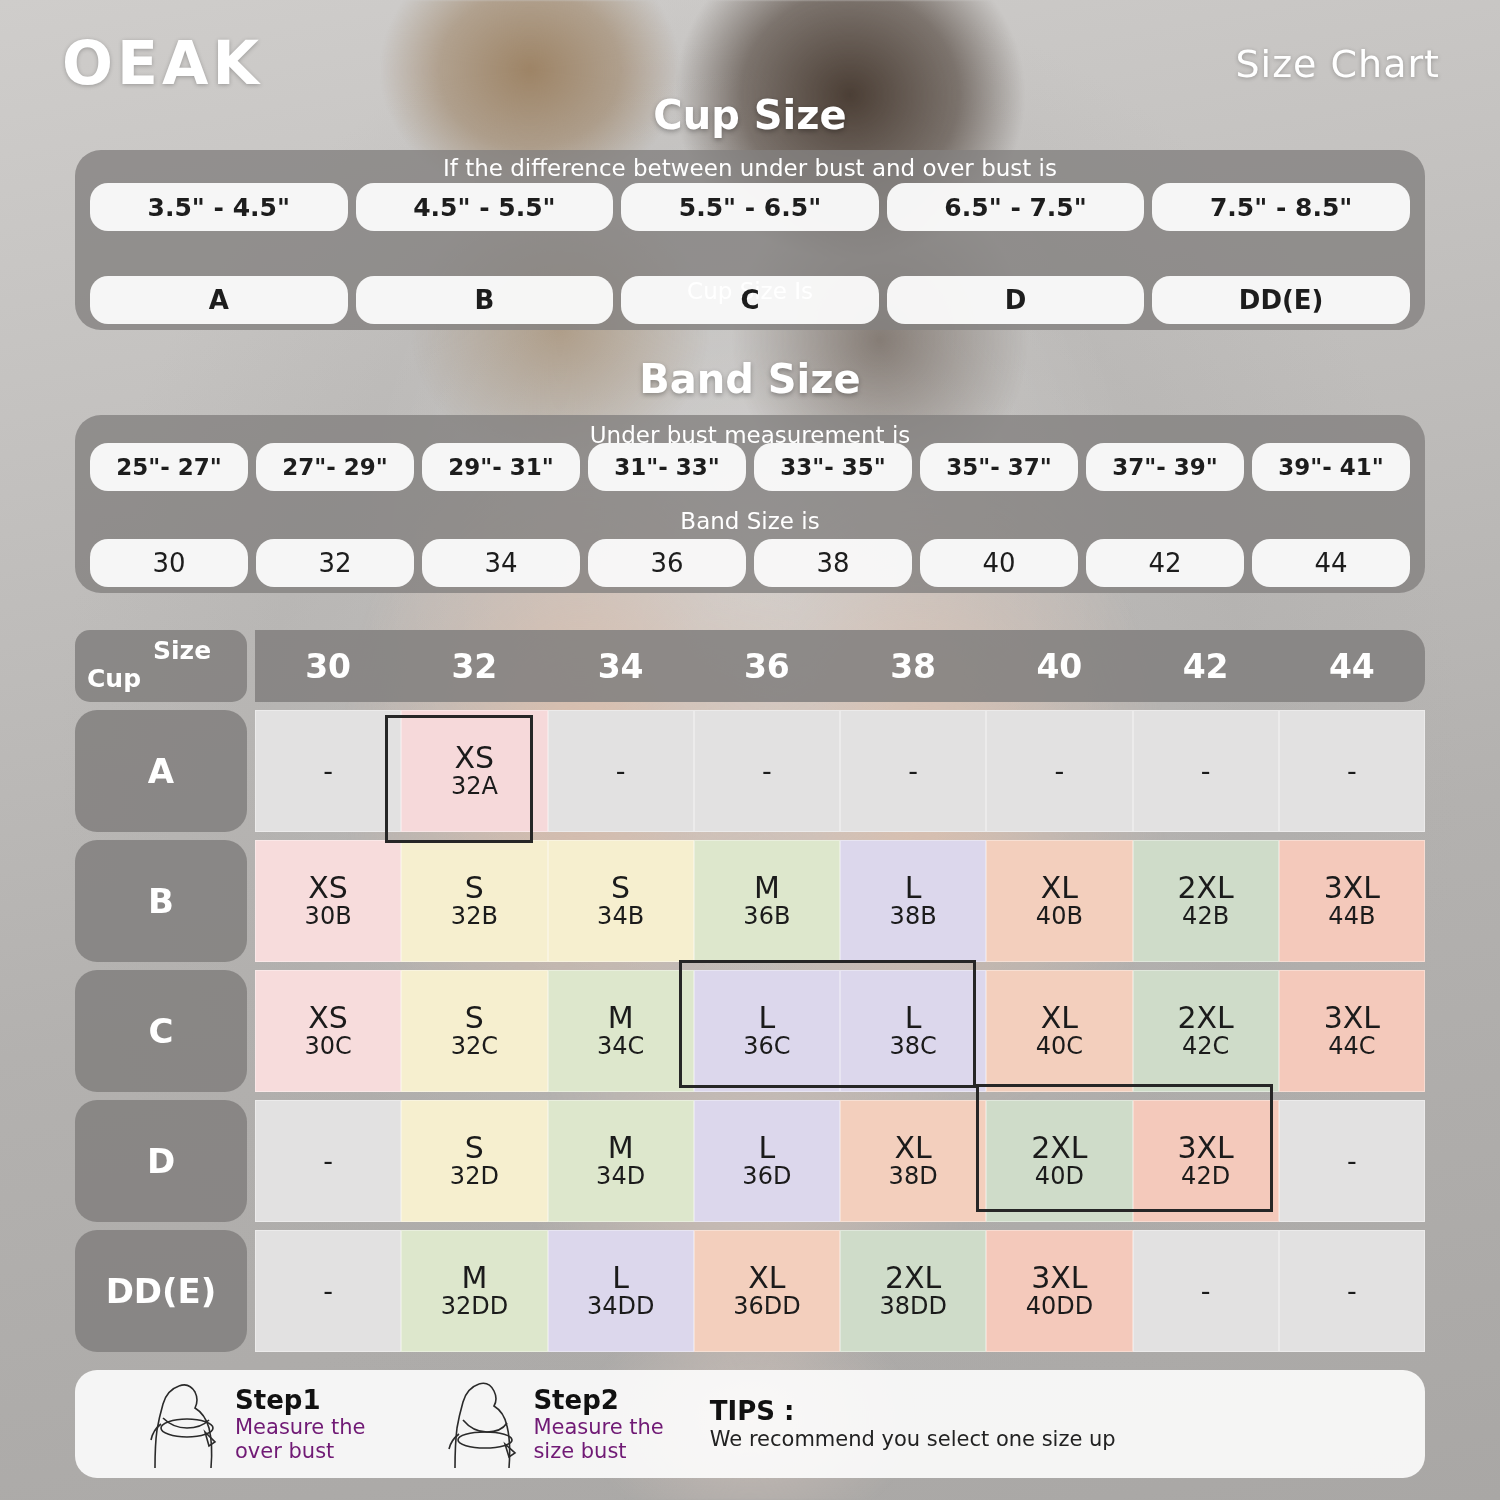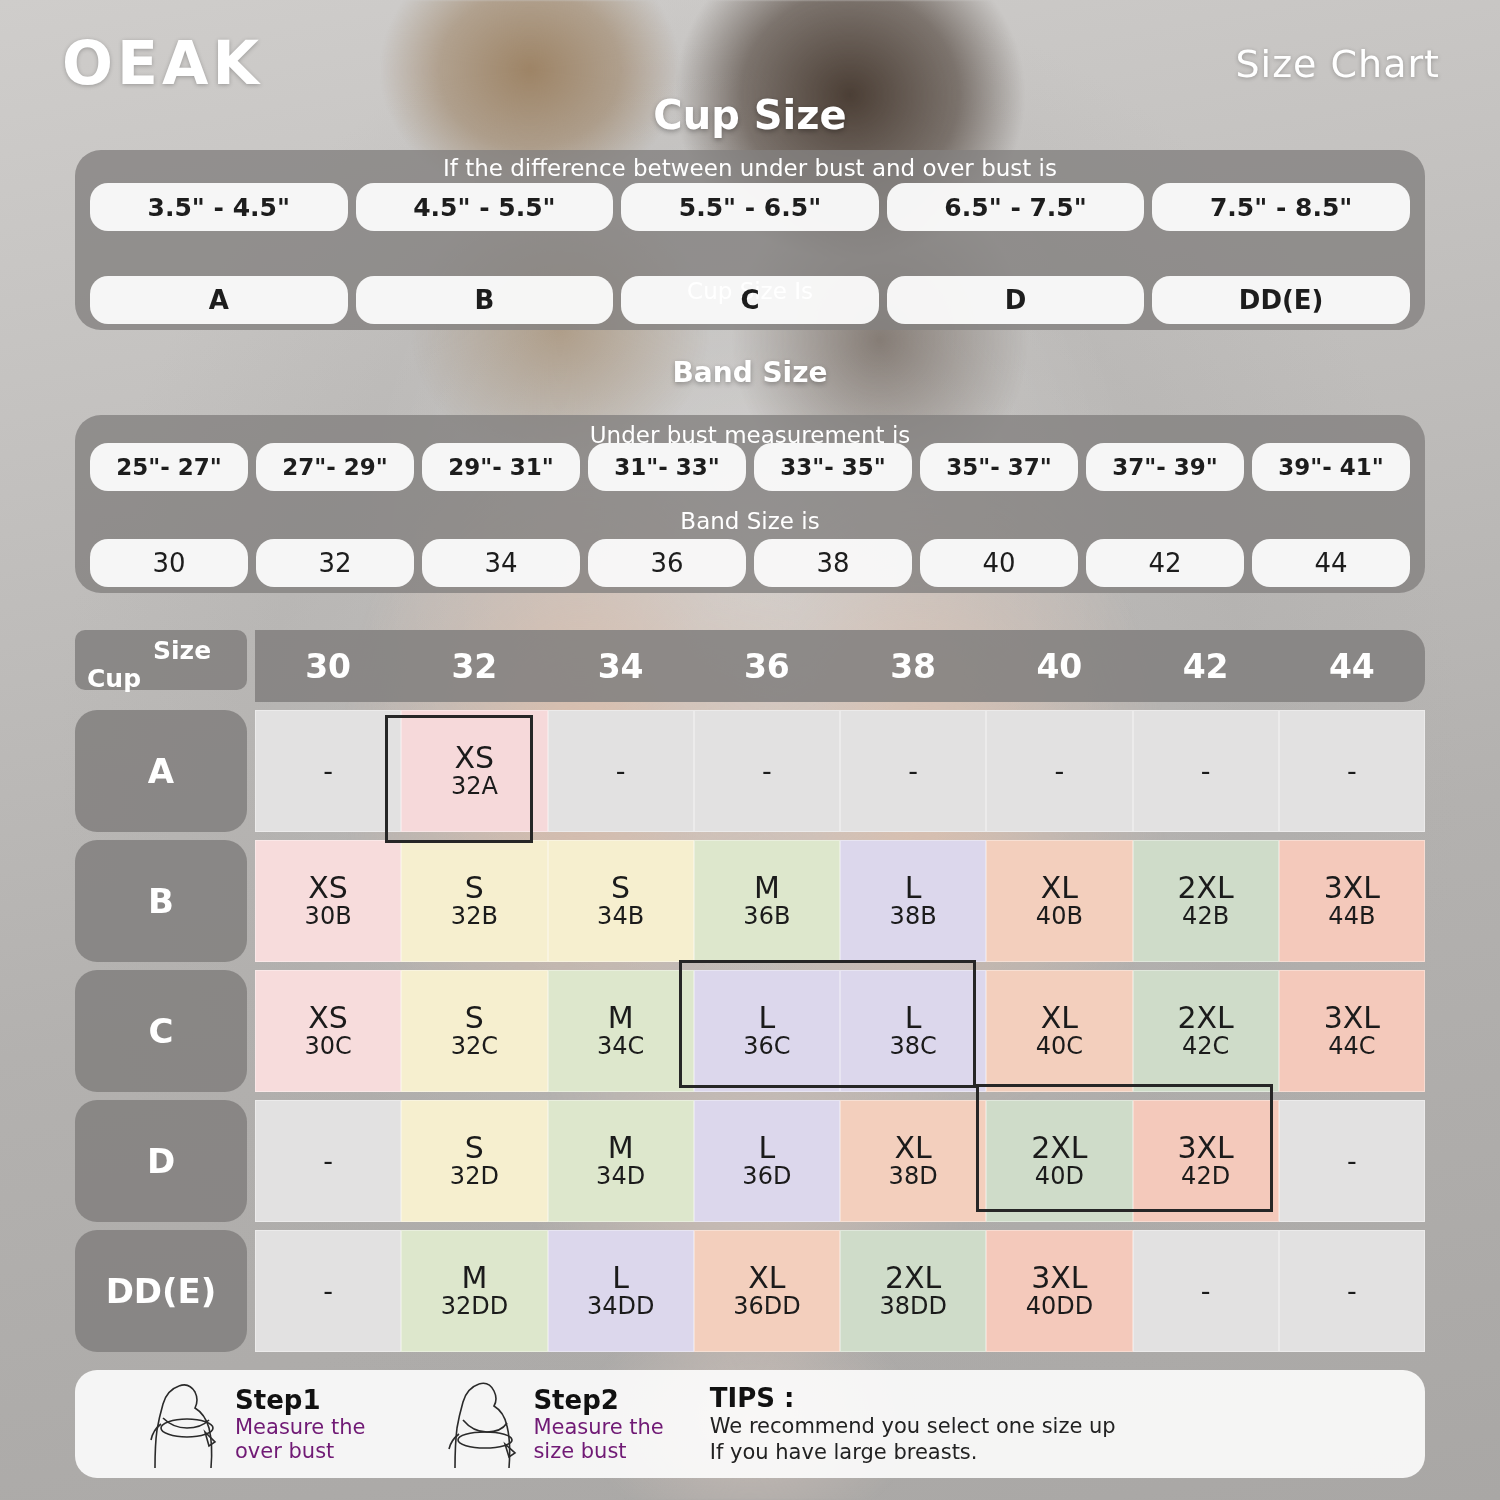--- a/index.html
+++ b/index.html
@@ -72,23 +72,23 @@
   }
   .pill.small { font-size:25px; }
   .pill.tiny { font-size:23px; }
   .pill.value { font-size:26px; font-weight:bold; }
   .pill.plain { font-weight:normal; font-size:26px; }
 
   
   #matrix { position:absolute; left:75px; top:630px; width:1350px; }
   .mrow { display:flex; gap:8px; margin-bottom:8px; }
   .hdr-left {
-    width:172px; height:60px;
+    width:172px; height:72px;
     background:rgba(131,129,127,0.88);
-    border-radius:10px; position:relative;
+    border-radius:15px; position:relative;
     color:#fff;
   }
   .hdr-left .sz { position:absolute; left:78px; top:6px; font-size:25px; font-weight:bold;}
   .hdr-left .cp { position:absolute; left:12px; top:34px; font-size:25px; font-weight:bold;}
   .hdr-cell {
     flex:1; height:72px;
     background:rgba(131,129,127,0.88);
     display:flex; align-items:center; justify-content:center;
     color:#fff; font-size:33px; font-weight:bold;
   }
@@ -156,21 +156,21 @@
 <div class="sub-label" style="left:0; top:243px;margin-top:35px;">Cup Size Is</div>
 <div class="pill-row" id="cup-values" style="left:90px; top:276px; width:1320px;">
     <div class="pill value" style="flex: 1 1 0%;">A</div>
     <div class="pill value" style="flex: 1 1 0%;">B</div>
     <div class="pill value" style="flex: 1 1 0%;">C</div>
     <div class="pill value" style="flex: 1 1 0%;">D</div>
     <div class="pill value" style="flex: 1 1 0%;">DD(E)</div>
   </div>
 
 <div class="panel" style="left:75px; top:415px; width:1350px; height:178px;"></div>
-<div class="section-title" style="left:0; top:356px; font-size:28px;">Band Size</div>
+<div class="section-title" style="left:0; top:356px; font-size:40px;">Band Size</div>
 <div class="sub-label" style="left:0; top:422px;">Under bust measurement is</div>
 <div class="pill-row" id="band-ranges" style="left:90px; top:443px; width:1320px;">
     <div class="pill tiny" style="flex: 1 1 0%;">25"- 27"</div>
     <div class="pill tiny" style="flex: 1 1 0%;">27"- 29"</div>
     <div class="pill tiny" style="flex: 1 1 0%;">29"- 31"</div>
     <div class="pill tiny" style="flex: 1 1 0%;">31"- 33"</div>
     <div class="pill tiny" style="flex: 1 1 0%;">33"- 35"</div>
     <div class="pill tiny" style="flex: 1 1 0%;">35"- 37"</div>
     <div class="pill tiny" style="flex: 1 1 0%;">37"- 39"</div>
     <div class="pill tiny" style="flex: 1 1 0%;">39"- 41"</div>
@@ -422,15 +422,14 @@
     <div class="txt">
       <div class="t1">Step2</div>
       <div class="t2">Measure the</div>
       <div class="t2">size bust</div>
     </div>
   </div>
 
   <div class="tips">
     <div class="th">TIPS :</div>
     <div class="tb">We recommend you select one size up</div>
-    <div class="tb">If you have large breasts.</div>
   </div>
 </div>
 
 </body></html>

